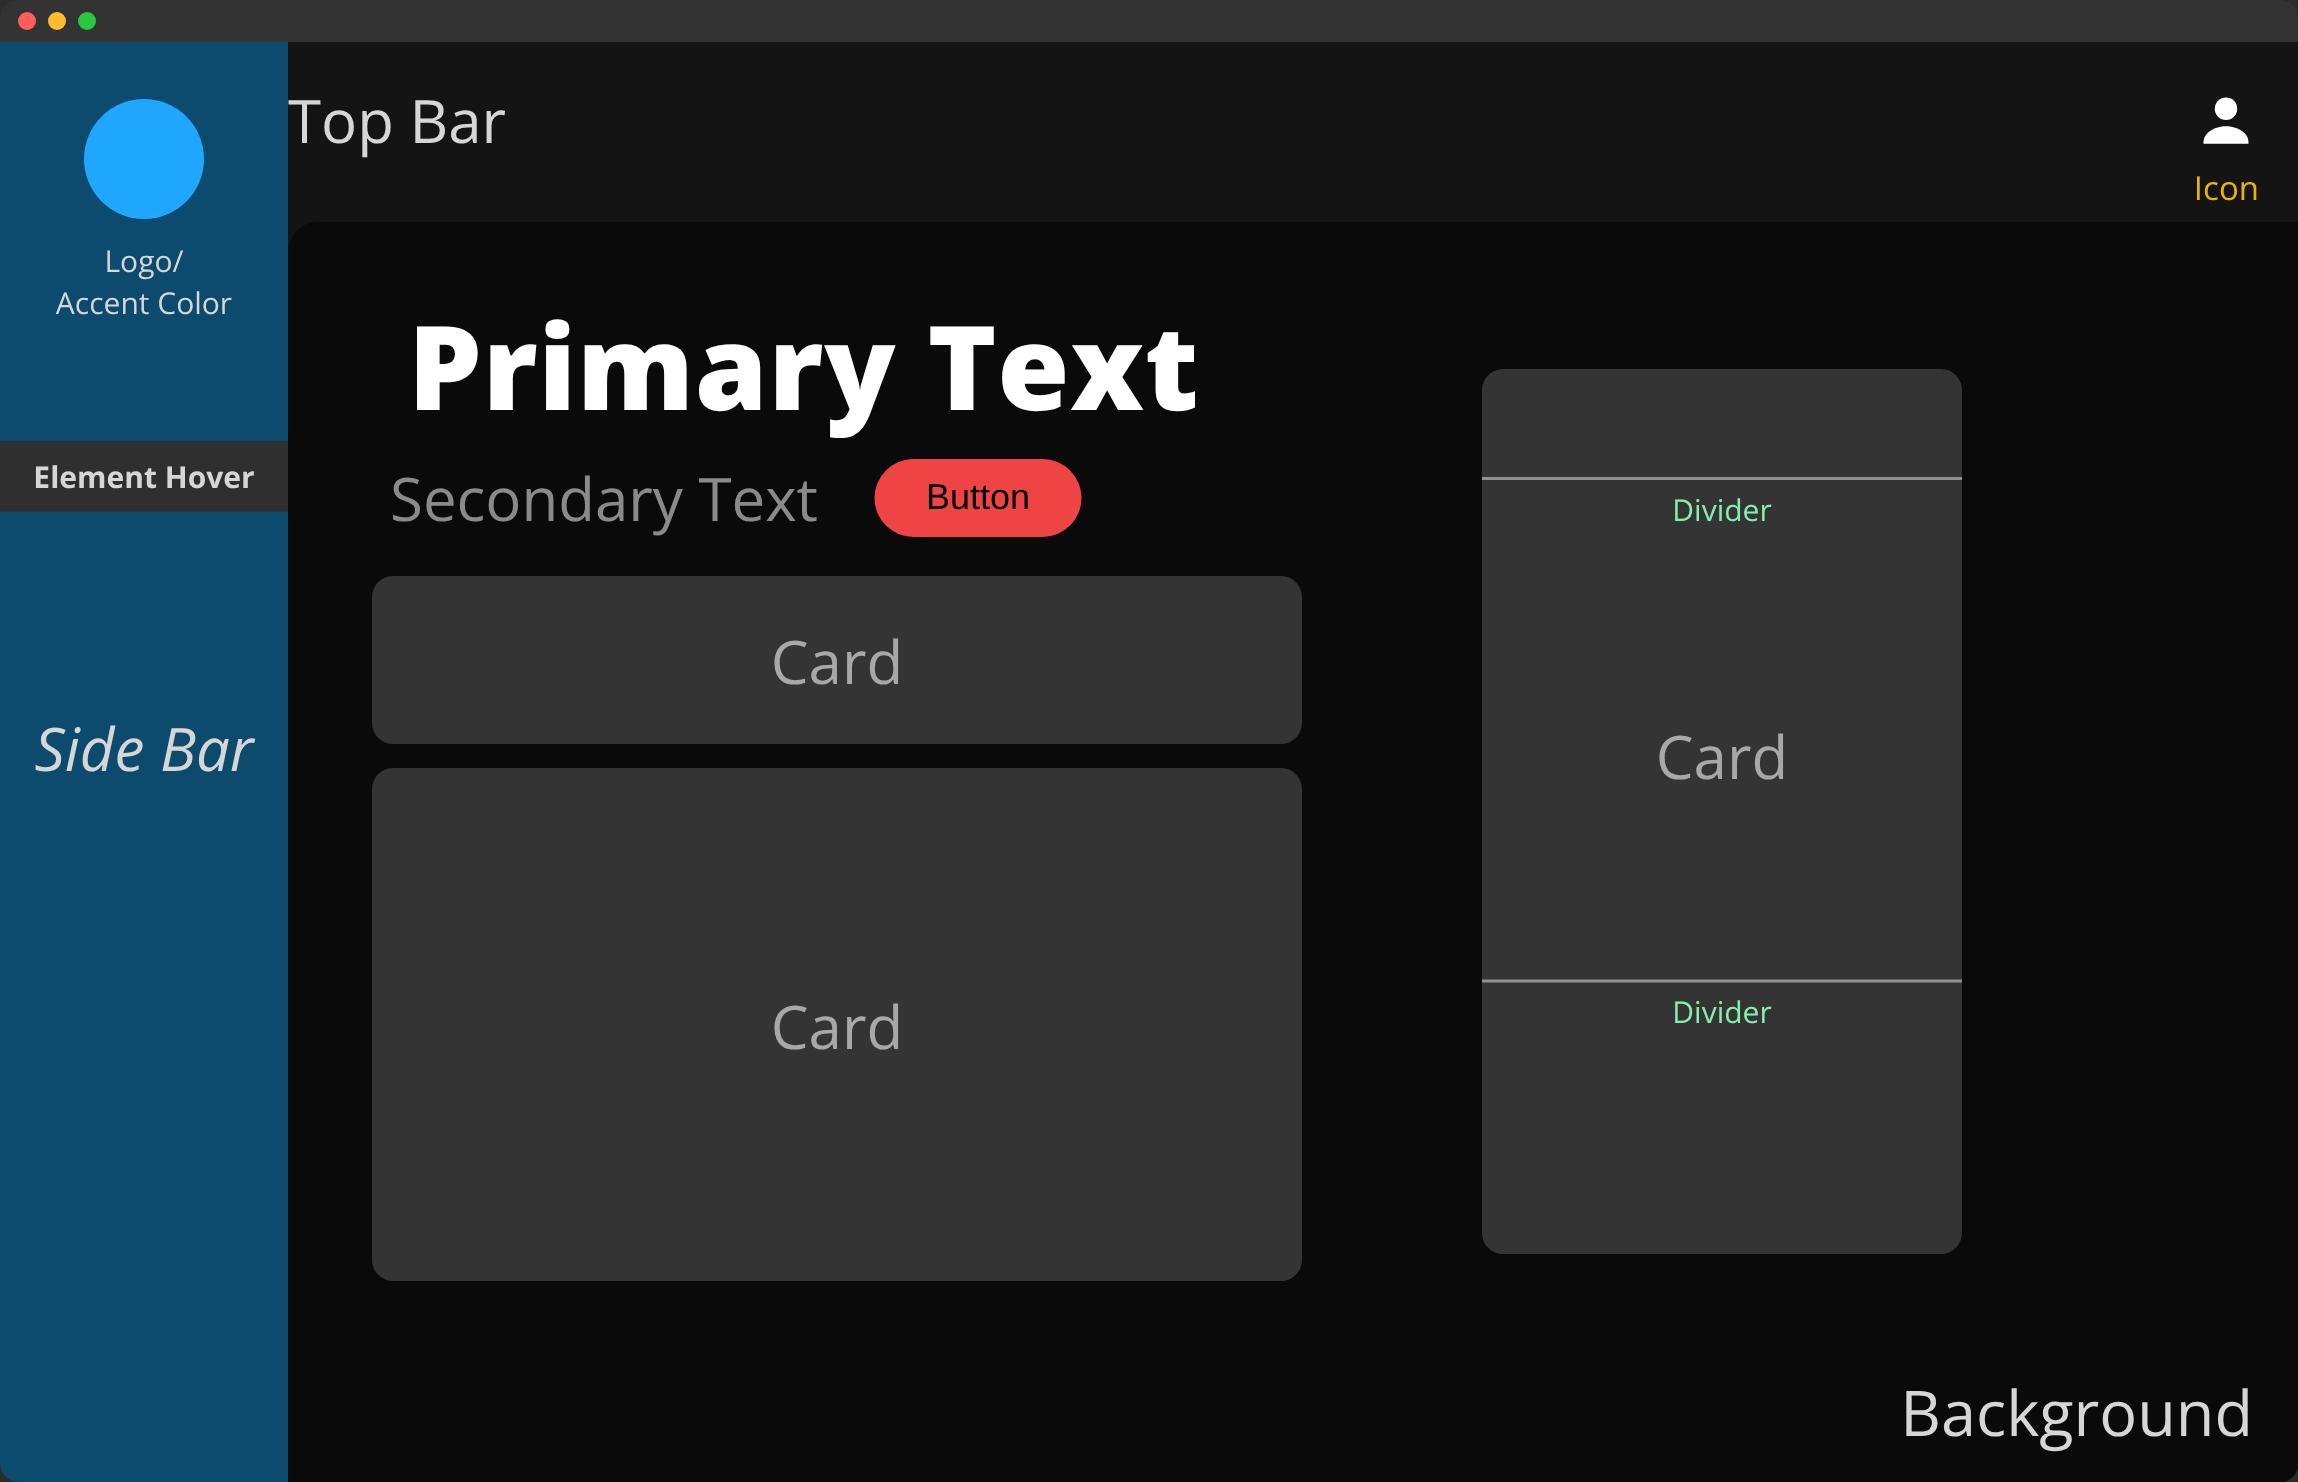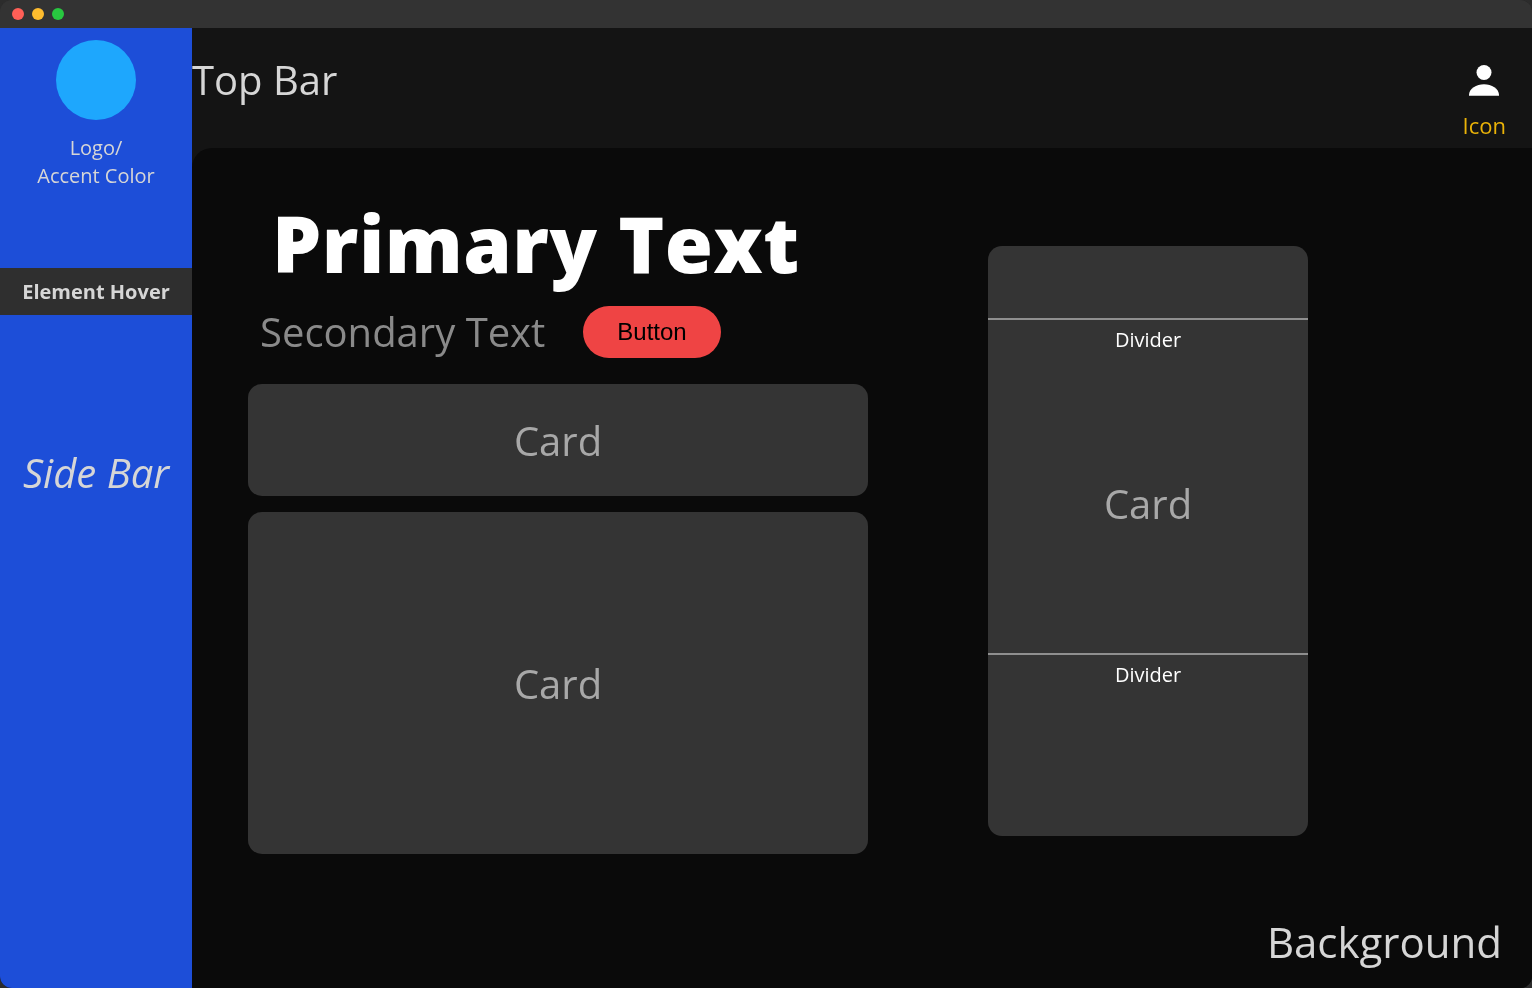--- a/index.html
+++ b/index.html
@@ -38,25 +38,25 @@
 
     .app-body {
       flex: 1;
       display: flex;
       background: #141414;
     }
 
     
     .sidebar {
       width: 192px;
-      background: #1d4ed8;
-      display: flex;
-      flex-direction: column;
-      align-items: center;
-      padding-top: 12px;
+      background: #0c4a6e;
+      display: flex;
+      flex-direction: column;
+      align-items: center;
+      padding-top: 38px;
     }
     .logo-circle {
       width: 80px;
       height: 80px;
       border-radius: 50%;
       background: #1ea7fd;
       margin-bottom: 14px;
     }
     .logo-label {
       color: #d6d6d6;
@@ -213,21 +213,21 @@
       flex: 1;
       display: flex;
       align-items: center;
       justify-content: center;
     }
     .divider-block-bottom {
       height: 148px;
     }
     .divider-label {
       font-size: 20px;
-      color: #ffffff;
+      color: #86efac;
       text-align: center;
       padding-top: 6px;
     }
 
     .bg-label {
       position: absolute;
       right: 30px;
       bottom: 18px;
       color: #d6d6d6;
       font-size: 42px;

